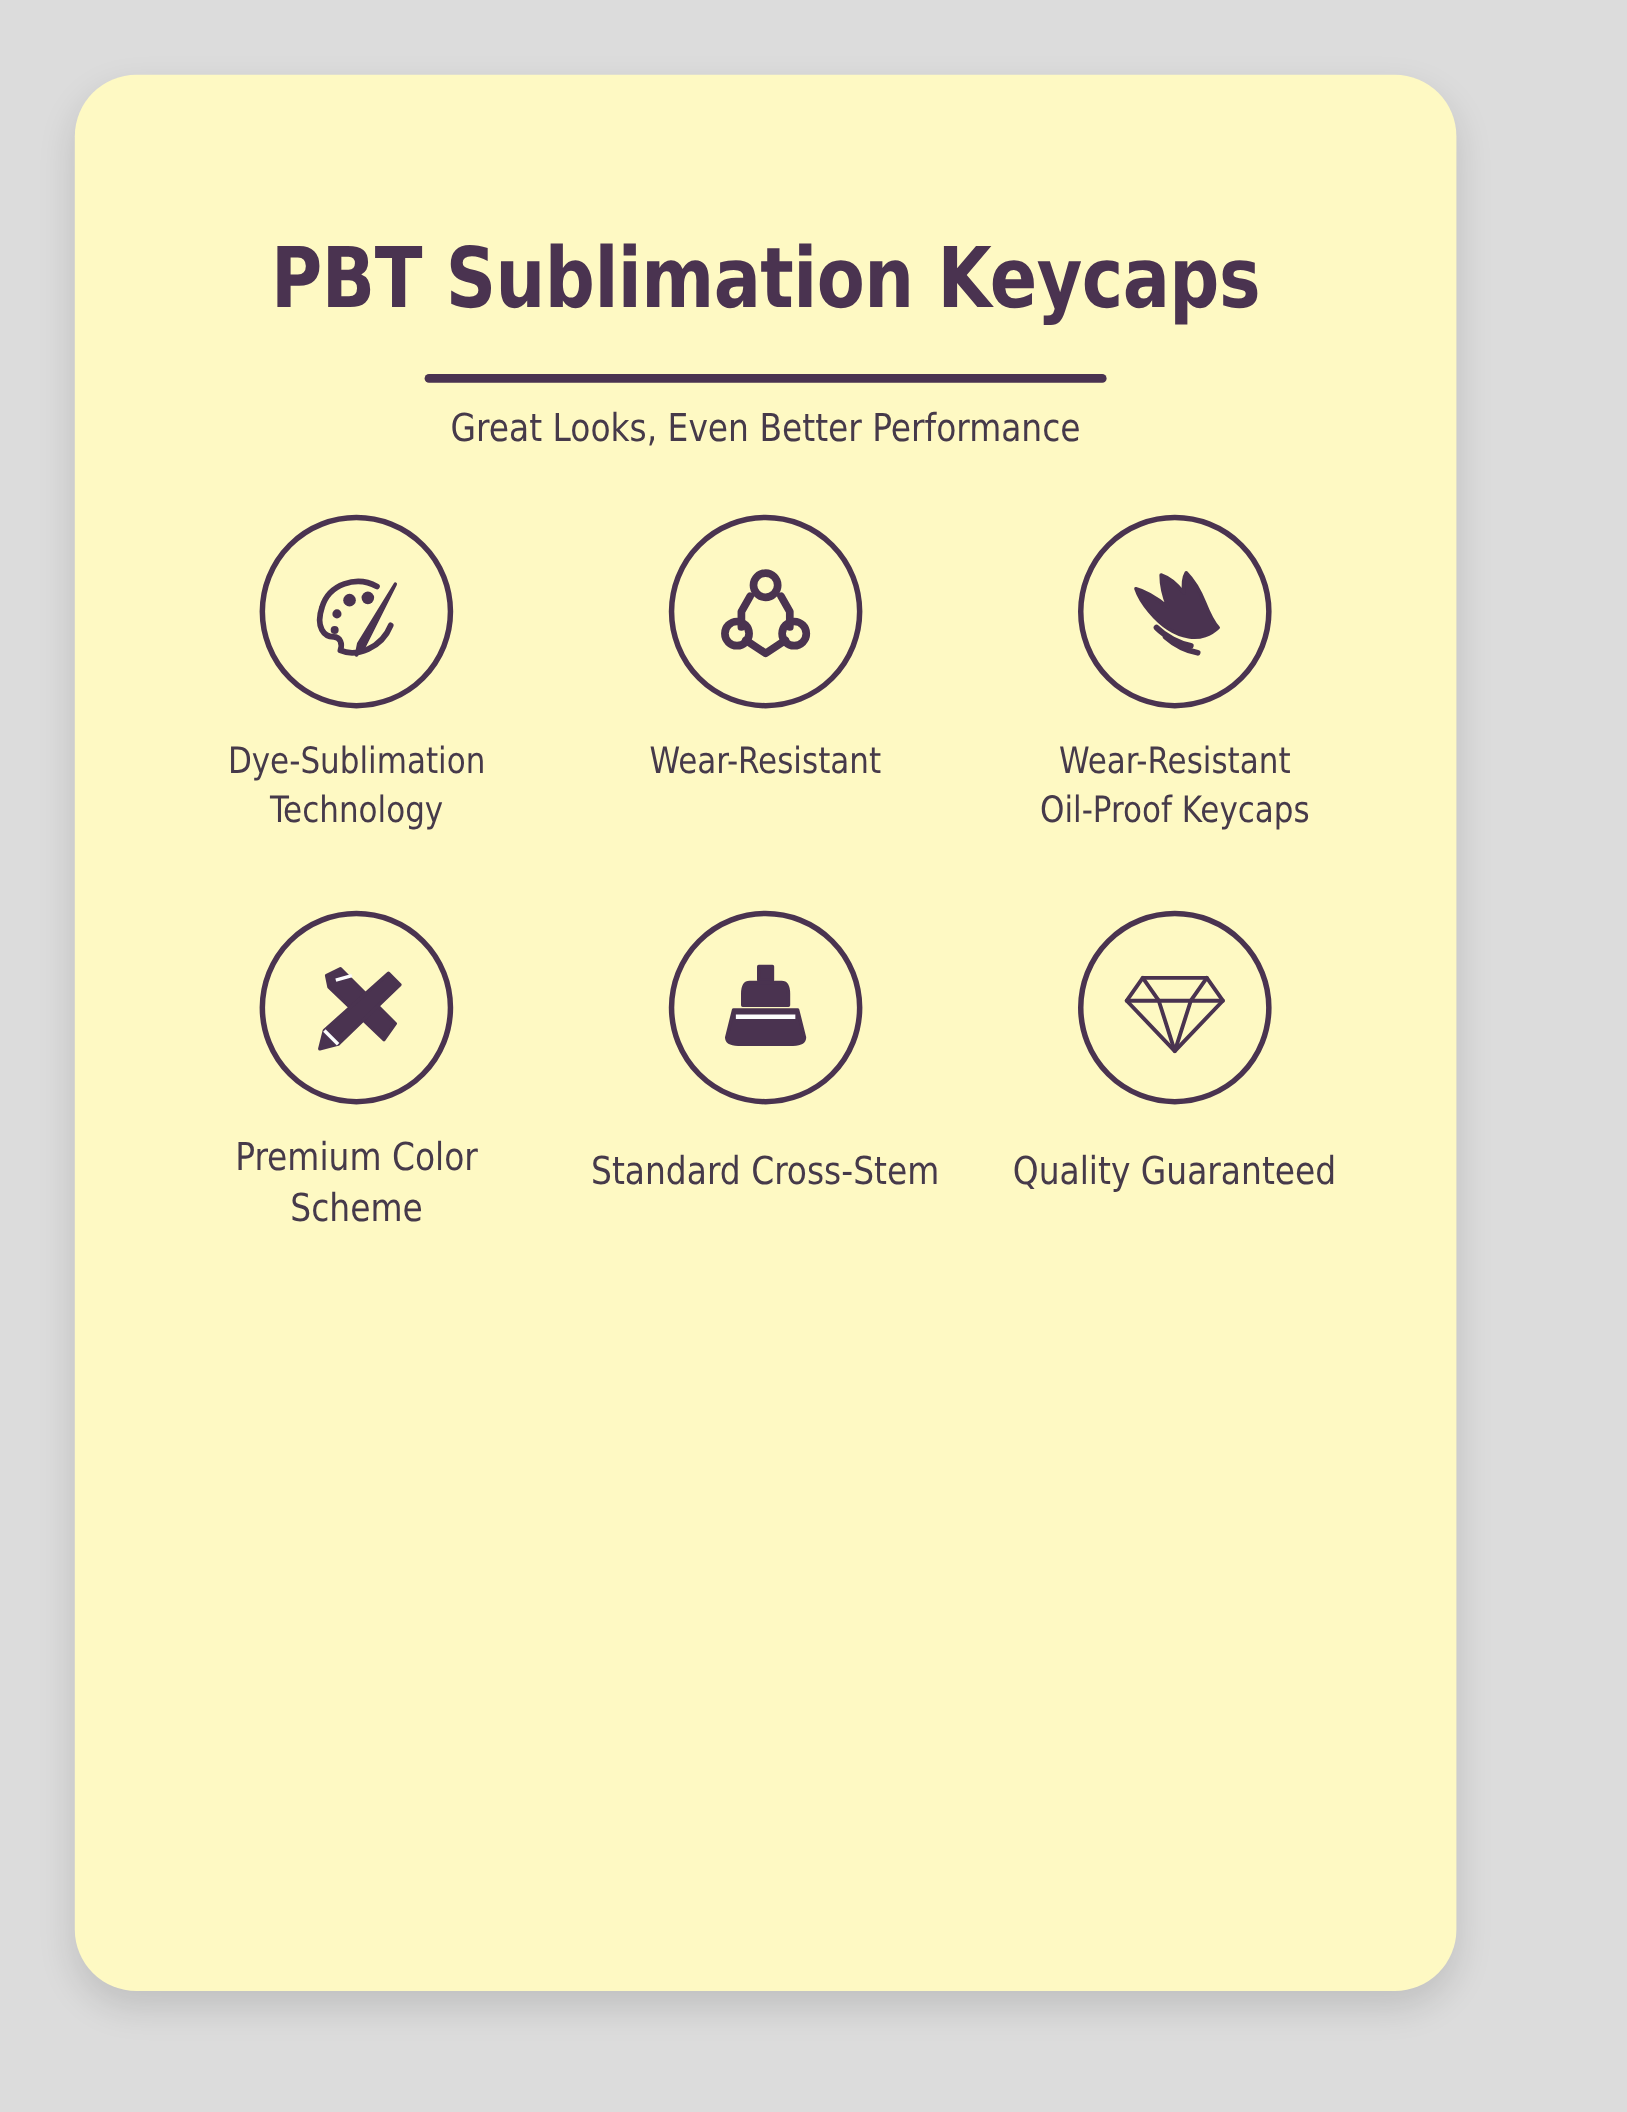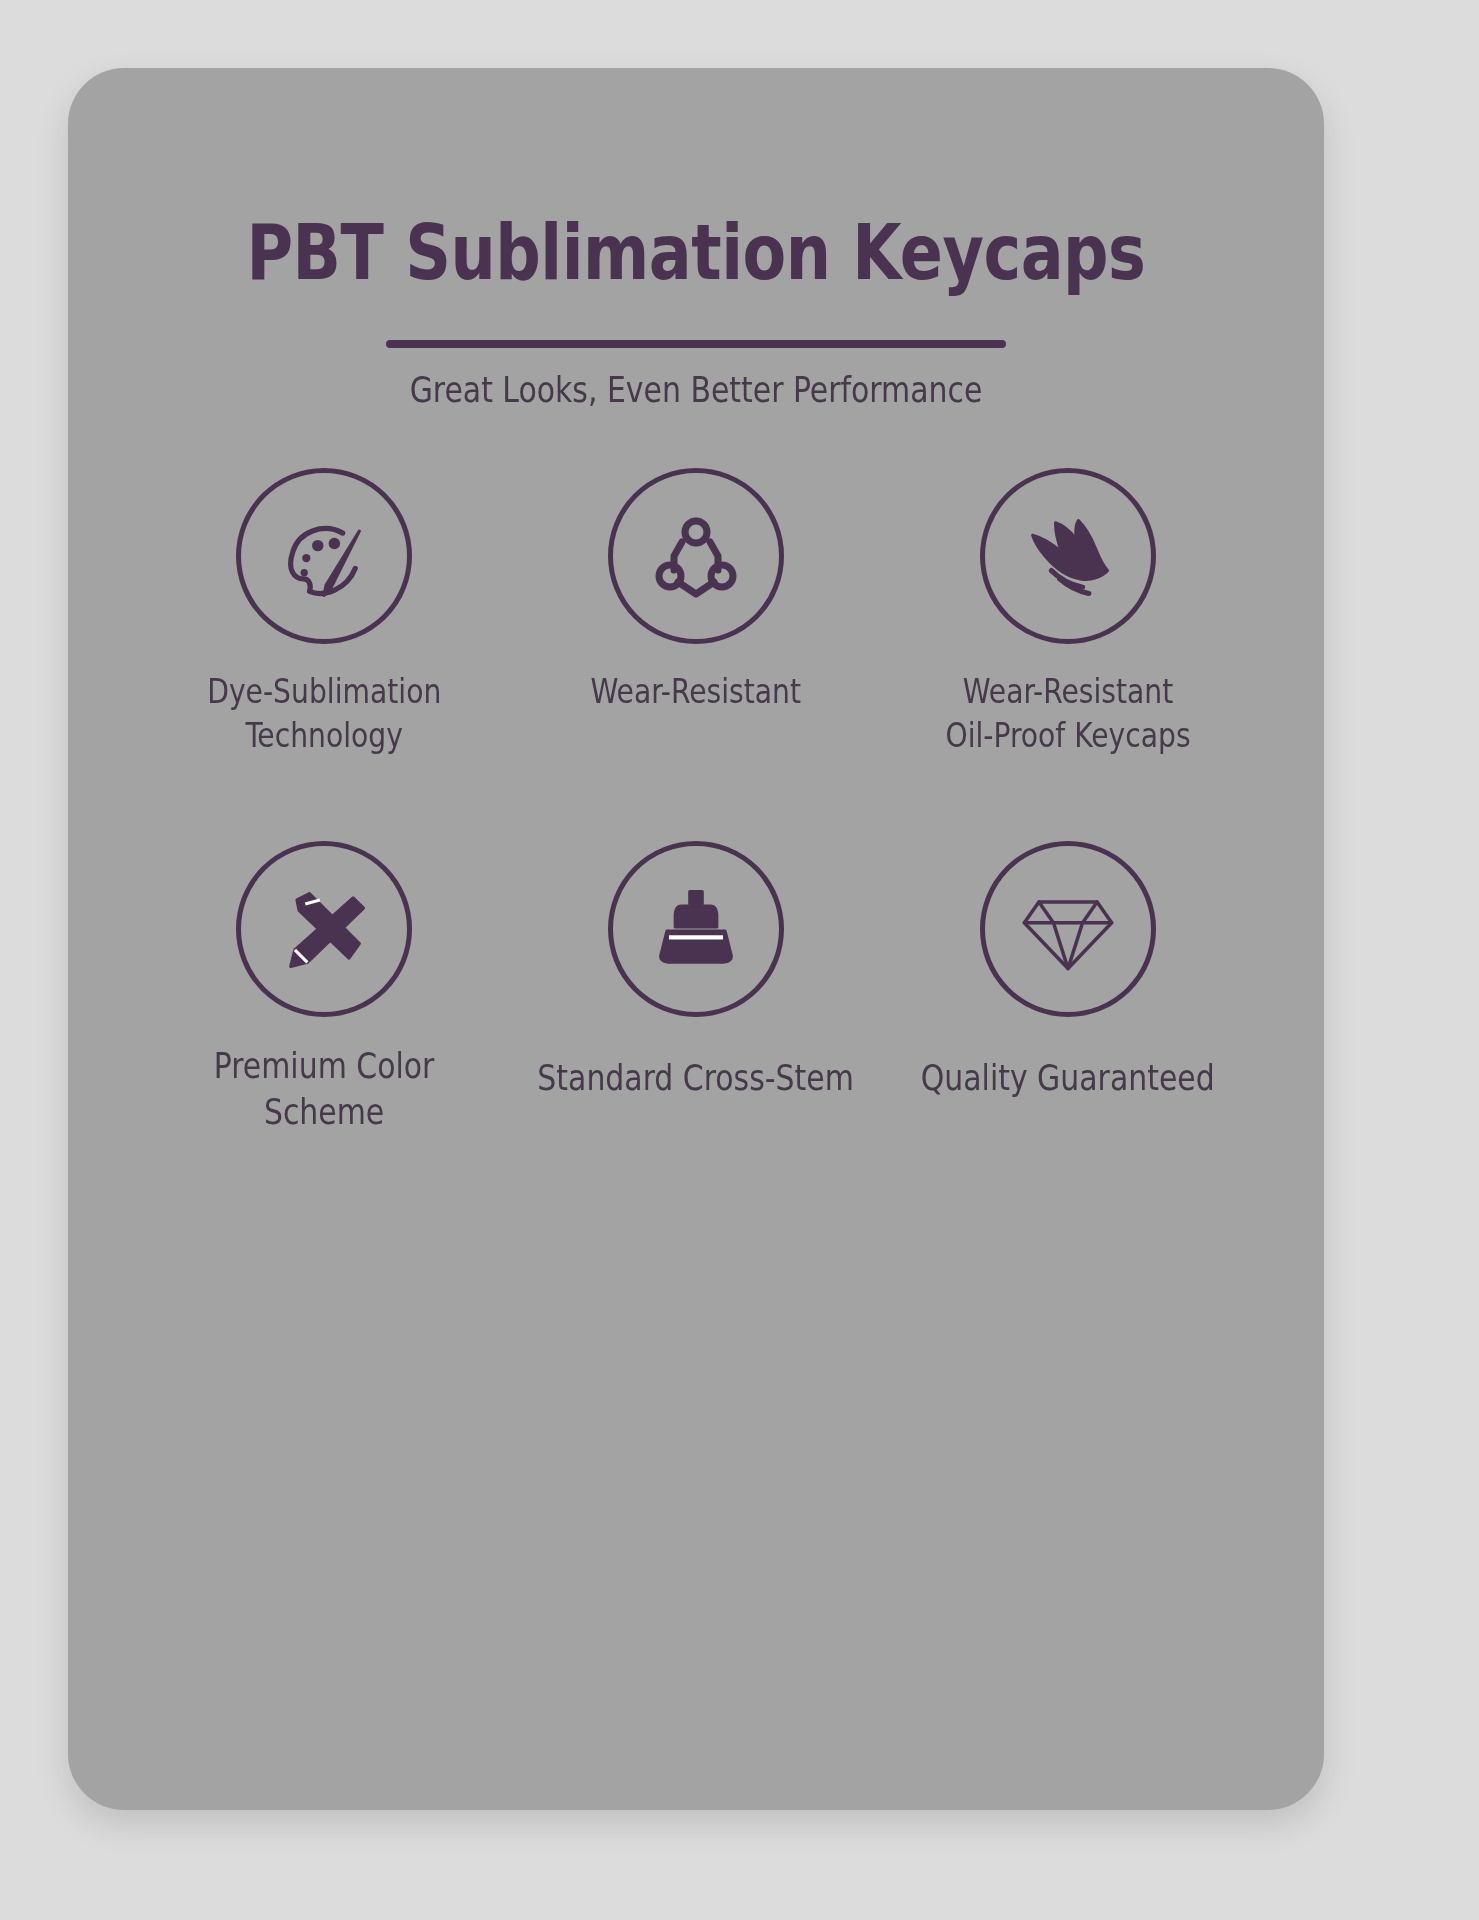--- a/index.html
+++ b/index.html
@@ -7,21 +7,21 @@
     width:1479px;height:1920px;
     background:#dcdcdc;
     font-family:"DejaVu Sans","Liberation Sans",sans-serif;
     overflow:hidden;
   }
   .stage{position:relative;width:1479px;height:1920px;}
   .card{
     position:absolute;
     left:68px;top:68px;
     width:1256px;height:1742px;
-    background:#a3a3a3;
+    background:#fef9c3;
     border-radius:56px;
     box-shadow:0 14px 34px rgba(0,0,0,0.13);
   }
   .title{
     position:absolute;left:0;top:140px;width:100%;
     text-align:center;
     font-family:"DejaVu Sans Condensed","Liberation Sans",sans-serif;
     font-weight:700;
     font-size:76px;
     letter-spacing:-0.5px;
@@ -47,21 +47,21 @@
     transform:scaleX(0.95);
     white-space:nowrap;
   }
   .grid{
     position:absolute;
     left:70px;top:400px;
     width:1116px;
     display:grid;
     grid-template-columns:repeat(3,1fr);
     grid-template-rows:repeat(3,1fr);
-    row-gap:13px;
+    row-gap:0px;
   }
   .cell{
     display:flex;
     flex-direction:column;
     align-items:center;
     height:360px;
   }
   .circle{
     width:176px;height:176px;
     border:5px solid #4a3350;

